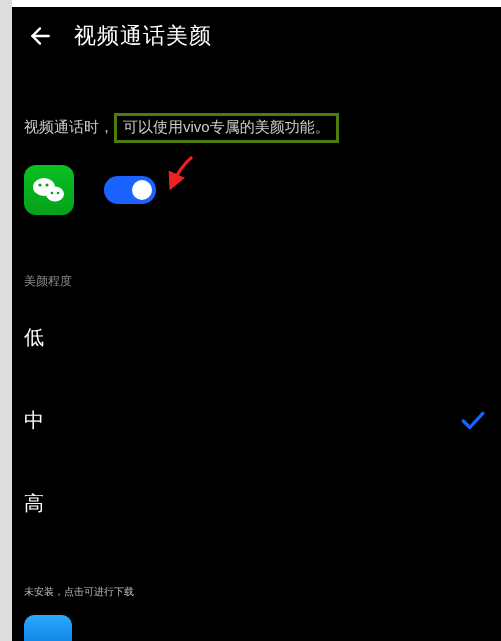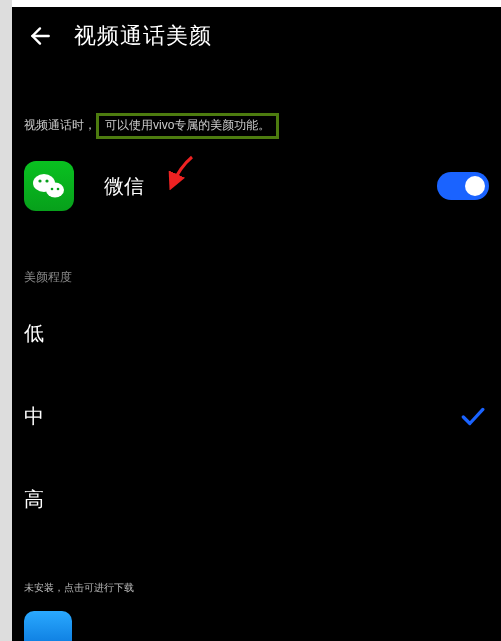--- a/index.html
+++ b/index.html
@@ -3,21 +3,21 @@
 <meta charset="utf-8">
 <style>
   * { margin:0; padding:0; box-sizing:border-box; }
   html,body { width:501px; height:641px; background:#e5e5e5; font-family:"Helvetica Neue",Arial,"PingFang SC","Hiragino Sans GB","Microsoft YaHei",sans-serif; }
   .frame { position:relative; width:501px; height:641px; background:#fff; }
   .leftgutter { position:absolute; left:0; top:0; width:12px; height:641px; background:#ddd; }
   .phone { position:absolute; left:12px; top:0; right:0; bottom:0; background:#000000; color:#fff;margin-top:7px; }
   .header { display:flex; align-items:center; height:58px; padding:0 12px; gap:18px; }
   .header .back { width:32px; height:32px; display:flex; align-items:center; justify-content:center; cursor:pointer; }
   .header h1 { font-size:22px; font-weight:500; letter-spacing:1px; }
-  .desc-row { padding:48px 12px 14px 12px; font-size:12px; color:#ccc; display:flex; align-items:baseline; flex-wrap:wrap; }
+  .desc-row { padding:48px 12px 14px 12px; font-size:15px; color:#ccc; display:flex; align-items:baseline; flex-wrap:wrap; }
   .desc-row .plain { color:#ccc; }
   .desc-row .boxed { border:3px solid #4d7c0f; padding:1px 6px 3px 6px; color:#ccc; display:inline-block; line-height:1.35; }
   .arrow { position:absolute; left:150px; top:146px; width:40px; height:40px; pointer-events:none; }
   .app-row { display:flex; align-items:center; padding:8px 12px 24px 12px; }
   .app-icon { width:50px; height:50px; border-radius:12px; background:linear-gradient(#09c120,#07a01b); display:flex; align-items:center; justify-content:center; flex:0 0 50px; margin-right:30px; }
   .app-name { font-size:20px; color:#fff; flex:1; }
   .switch { width:52px; height:28px; border-radius:14px; background:#1a63ff; position:relative; cursor:pointer; flex:0 0 52px; }
   .switch .knob { position:absolute; right:4px; top:4px; width:20px; height:20px; border-radius:50%; background:#fff; }
   .section-label { font-size:12px; color:#888; padding:34px 12px 6px 12px; }
   .level-list { }
@@ -61,21 +61,20 @@
       <div class="app-icon">
         <svg width="36" height="32" viewBox="0 0 36 32">
           <ellipse cx="13" cy="13" rx="11" ry="9" fill="#fff"></ellipse>
           <ellipse cx="24" cy="20" rx="9" ry="7.5" fill="#fff"></ellipse>
           <circle cx="9" cy="11" r="1.6" fill="#07a01b"></circle>
           <circle cx="16" cy="11" r="1.6" fill="#07a01b"></circle>
           <circle cx="21" cy="19" r="1.3" fill="#07a01b"></circle>
           <circle cx="27" cy="19" r="1.3" fill="#07a01b"></circle>
         </svg>
       </div>
-      <div class="app-name">微信</div>
       <div class="switch">
         <div class="knob"></div>
       </div>
     </div>
 
     <div class="section-label">美颜程度</div>
 
     <div class="level-list">
       <div class="level-item">
         <span>低</span>

